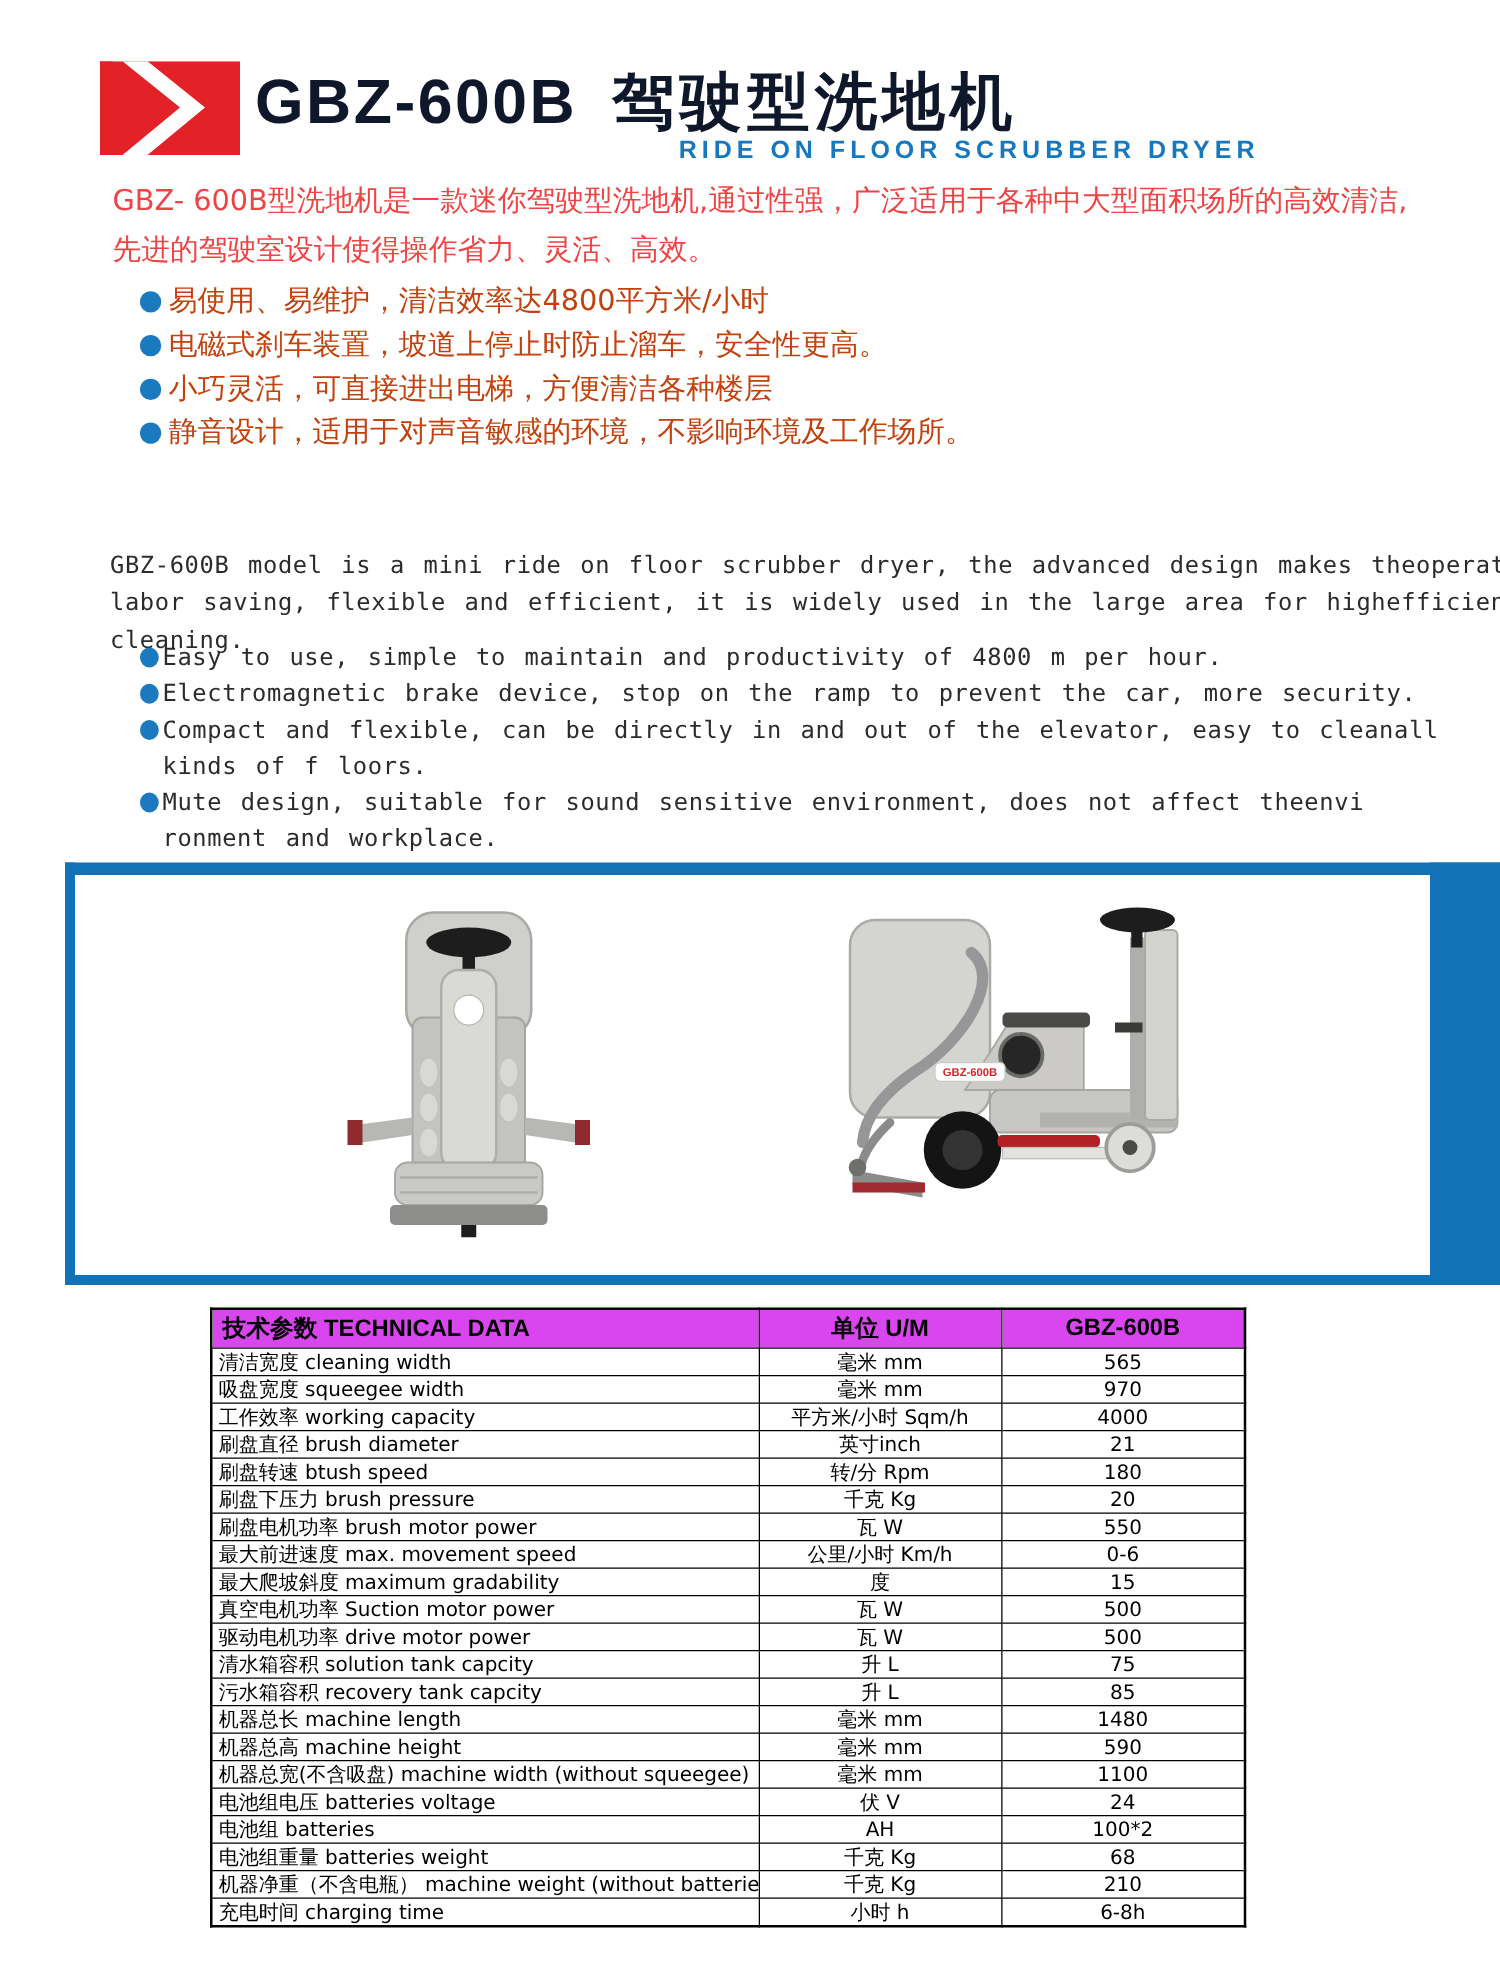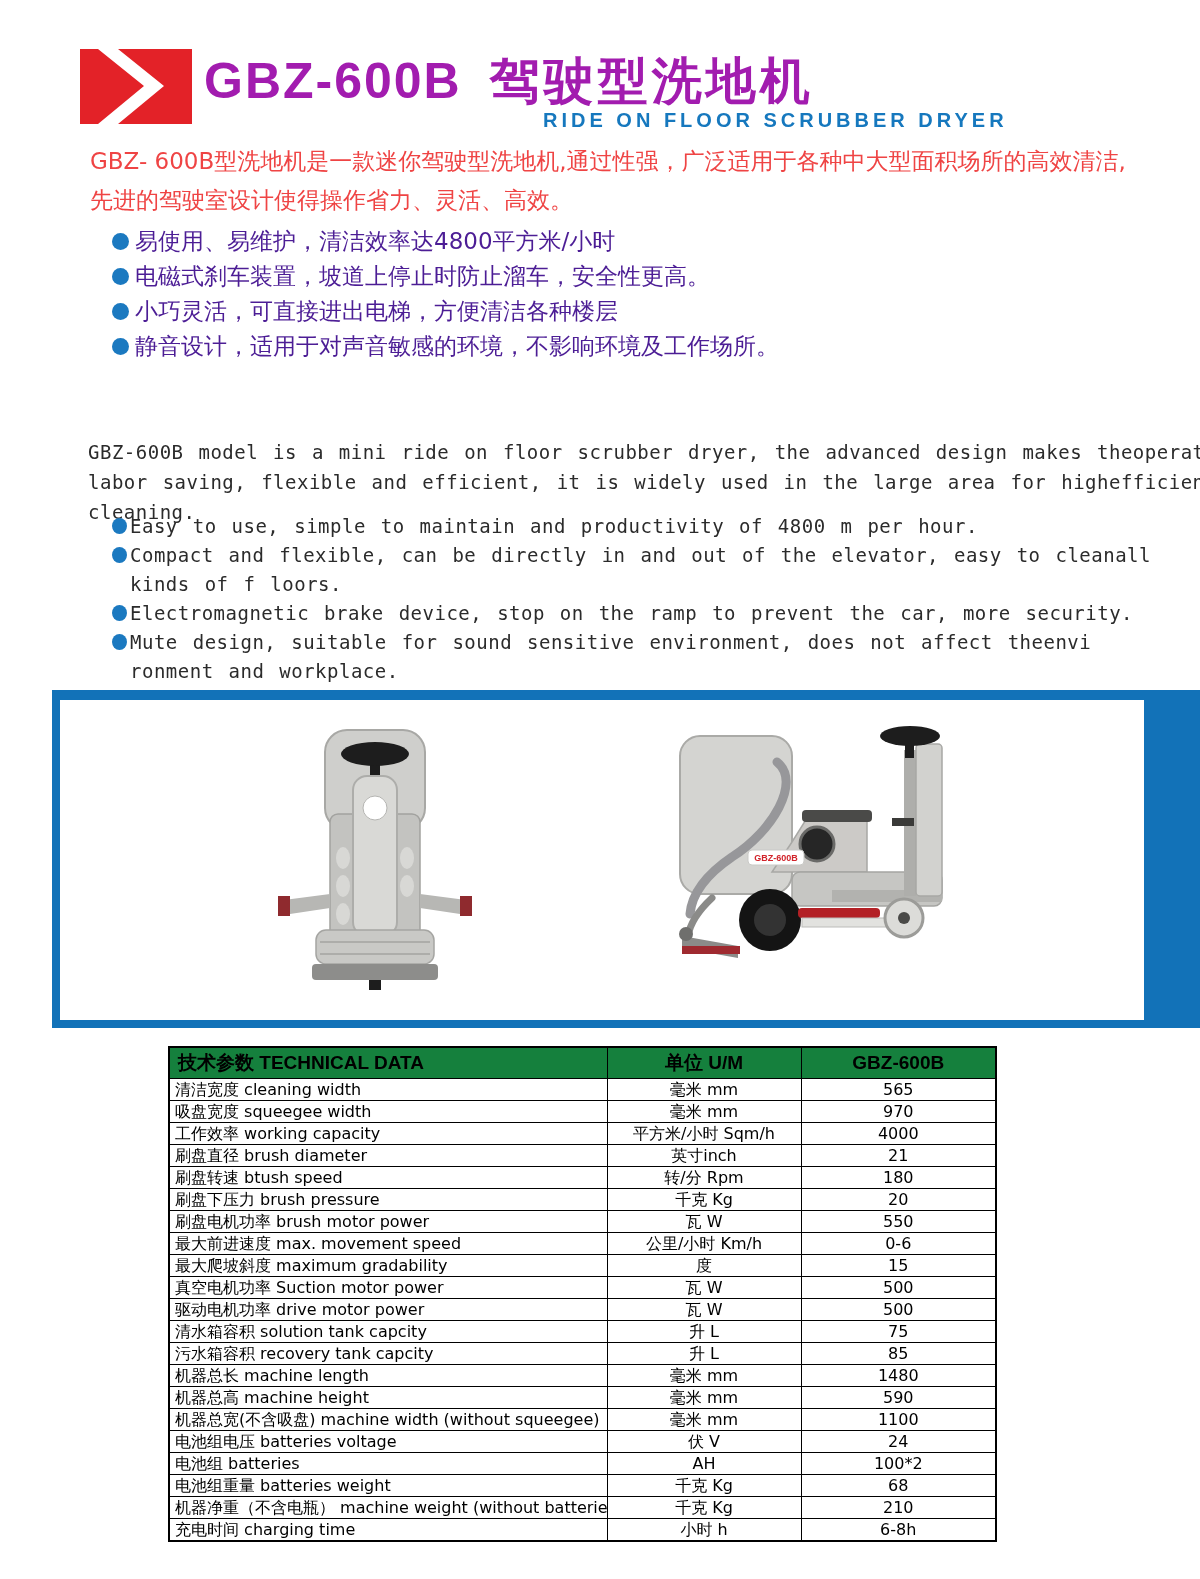--- a/index.html
+++ b/index.html
@@ -9,21 +9,21 @@
     position:relative; width:1200px; height:1579px; margin:0 auto;
     background:#ffffff; overflow:hidden;
   }
 
   
   .logo {
     position:absolute; left:80px; top:49px; width:112px; height:75px;
   }
   .title-line {
     position:absolute; left:204px; top:48px; width:900px;
-    color:#a21caf; font-weight:bold; font-size:50px; letter-spacing:1px;
+    color:#0f172a; font-weight:bold; font-size:50px; letter-spacing:1px;
     white-space:nowrap; font-family:"Liberation Sans", sans-serif;
   }
   .title-line .model { letter-spacing:2px; }
   .title-line .cn { margin-left:28px; letter-spacing:4px; }
   .subtitle {
     position:absolute; left:543px; top:109px; width:380px;
     color:#1678be; font-weight:bold; font-size:20px; letter-spacing:4px;
     font-family:"Liberation Sans", sans-serif; white-space:nowrap;
   }
 
@@ -32,21 +32,21 @@
     position:absolute; left:90px; top:142px; width:1070px;
     font-size:23px; line-height:39px; color:#ef4444;
   }
 
   .features-cn {
     position:absolute; left:112px; top:224px; width:1000px;
     list-style:none;
   }
   .features-cn li {
     display:flex; align-items:flex-start; font-size:23px; line-height:35px;
-    color:#4c1d95; margin-bottom:0;
+    color:#c2410c; margin-bottom:0;
   }
   .dot-cn {
     flex:0 0 auto; width:17px; height:17px; border-radius:50%;
     background:#1b79c0; margin:9px 6px 0 0;
   }
 
   
   .intro-en {
     position:absolute; left:88px; top:437px; width:1080px;
     font-family:"DejaVu Sans Mono", monospace;
@@ -81,21 +81,21 @@
     border-collapse:collapse; table-layout:fixed;
     font-size:16px; color:#000;
   }
   .spec-table col.c1 { width:438px; }
   .spec-table col.c2 { width:194px; }
   .spec-table col.c3 { width:195px; }
   .spec-table th, .spec-table td {
     border:1px solid #000; white-space:nowrap; overflow:hidden;
   }
   .spec-table thead th {
-    background:#15803d; font-weight:bold; font-size:19px; height:31px;
+    background:#d946ef; font-weight:bold; font-size:19px; height:31px;
     font-family:"Liberation Sans", sans-serif;
   }
   .spec-table thead th.h-param { text-align:left; padding-left:8px; }
   .spec-table td { height:21px; line-height:21px; }
   .spec-table td.param { text-align:left; padding-left:5px; }
   .spec-table td.unit, .spec-table td.value { text-align:center; }
   .spec-table { border:2px solid #000; }
 </style>
 </head>
 <body>
@@ -152,26 +152,26 @@
 
   <ul class="features-en">
 
       <li>
         <span class="dot-en"></span>
         <span>Easy to use, simple to maintain and productivity of 4800 m per hour.</span>
       </li>
 
       <li>
         <span class="dot-en"></span>
+        <span>Electromagnetic brake device, stop on the ramp to prevent the car, more security.</span>
+      </li>
+
+      <li>
+        <span class="dot-en"></span>
         <span>Compact and flexible, can be directly in and out of the elevator, easy to cleanall kinds of f loors.</span>
-      </li>
-
-      <li>
-        <span class="dot-en"></span>
-        <span>Electromagnetic brake device, stop on the ramp to prevent the car, more security.</span>
       </li>
 
       <li>
         <span class="dot-en"></span>
         <span>Mute design, suitable for  sound sensitive environment,  does not affect theenvi ronment and workplace.</span>
       </li>
     </ul>
 
   <div class="photo-frame">
     <div class="pf-inner"></div>

